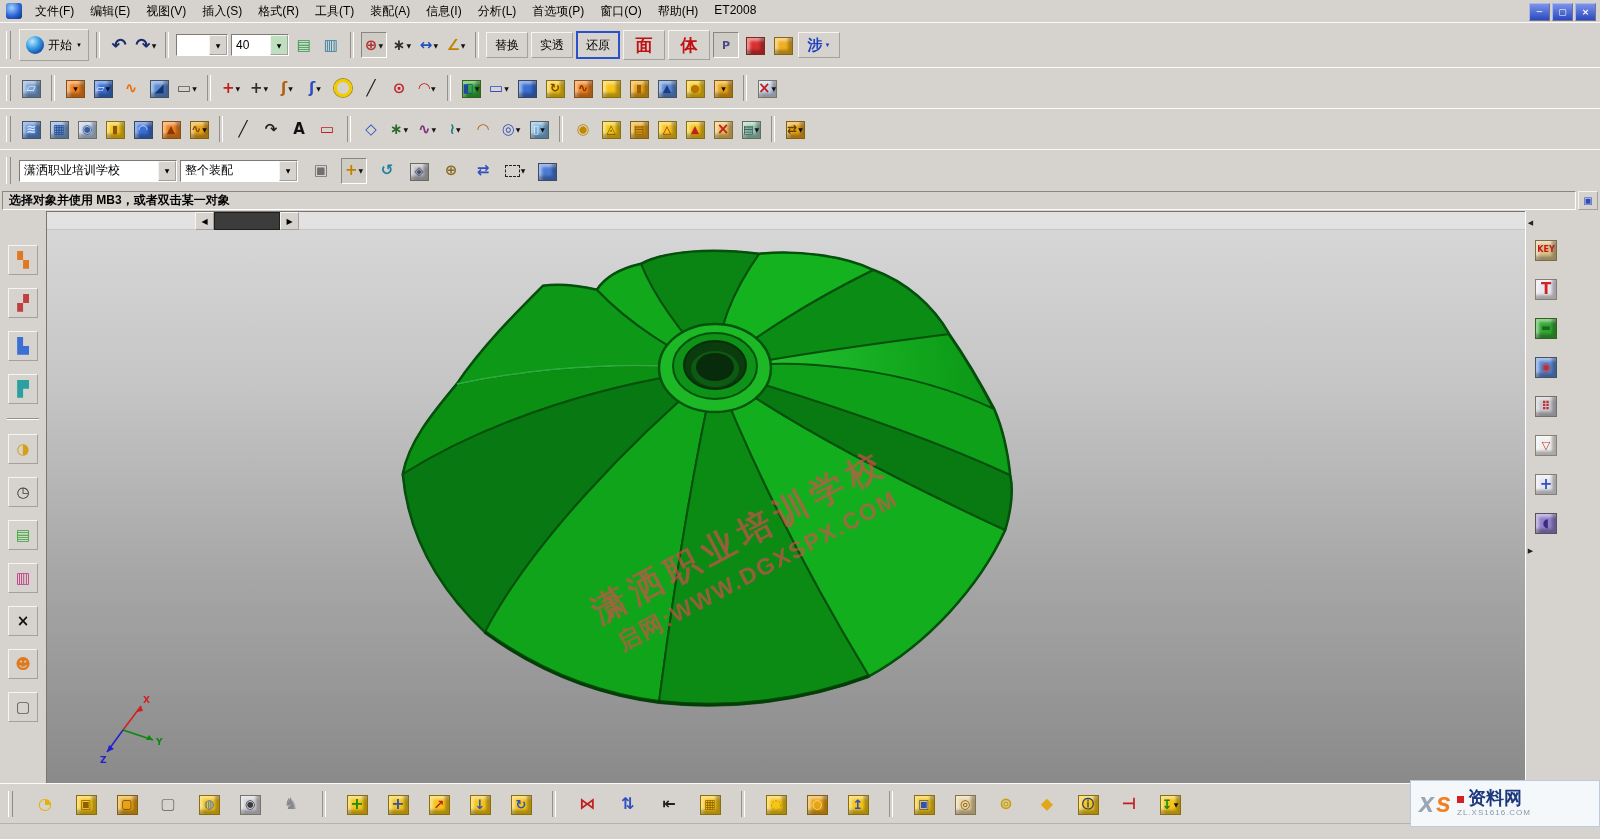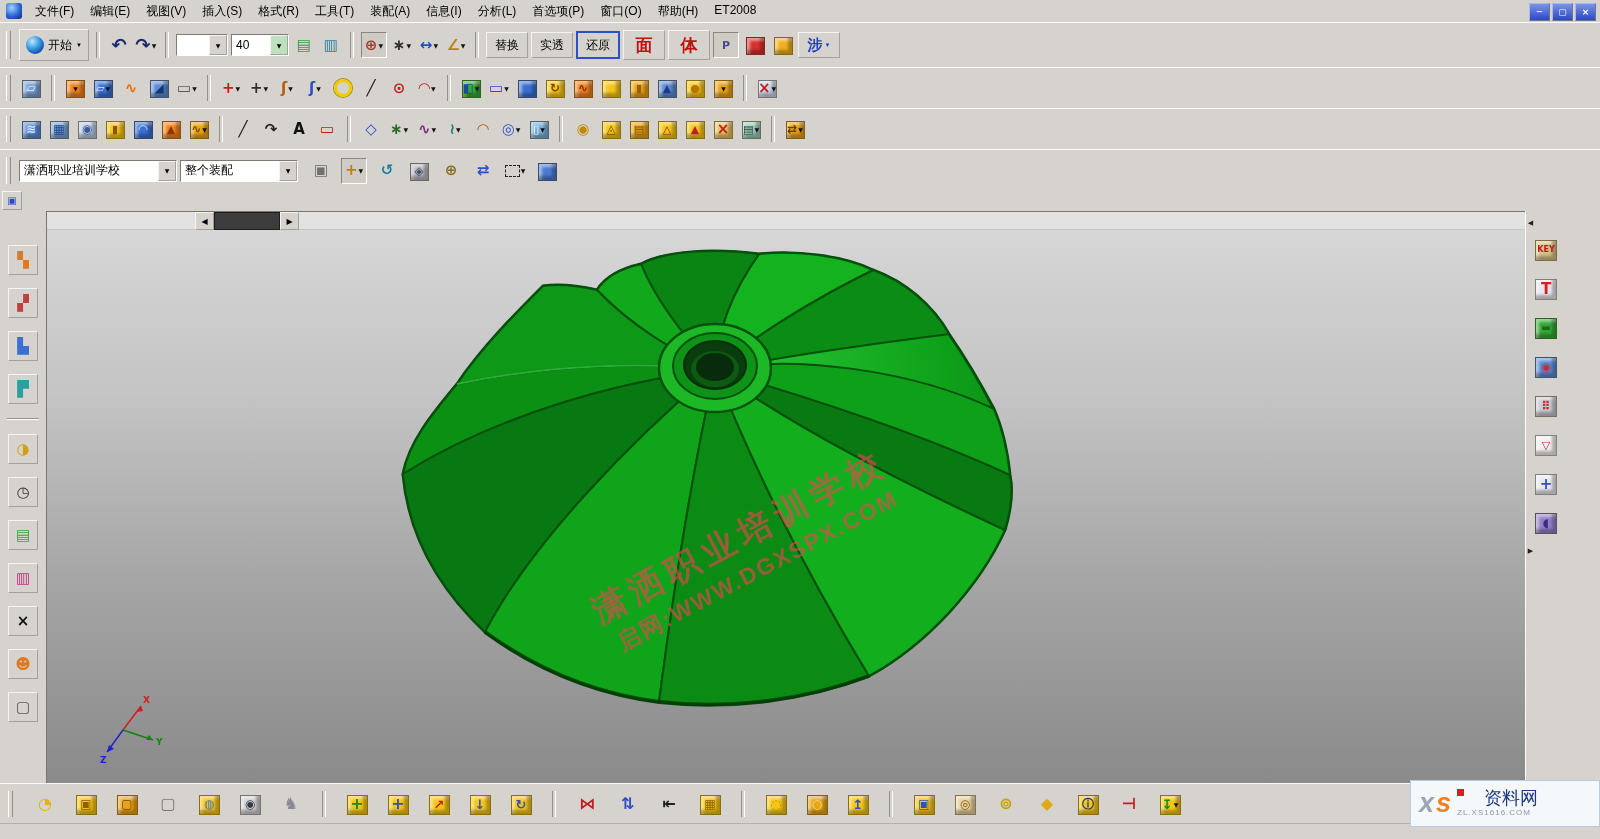--- a/index.html
+++ b/index.html
@@ -95,21 +95,21 @@
     border-top:1px solid #fbfaf8;display:flex;align-items:center;gap:13px;padding:0 8px}
   .bottombar .ticon{width:28px;height:28px}
   .bottombar .ticon .cube{left:4px;top:5px;width:19px;height:18px}
   .bottombar .ticon .g{font-size:16px}
   .bottomstrip{position:absolute;left:0;bottom:0;right:0;height:15px;background:#d6d3ce;border-top:1px solid #b6b2aa}
   .logo{position:absolute;right:0;bottom:12px;width:172px;height:45px;background:#f5f8fb;
     border:1px solid #bccadb;display:flex;align-items:center;padding:0 8px;gap:6px}
   .logo .lx{font-size:27px;font-weight:bold;font-style:italic;color:#9aa6b4}
   .logo .ls{font-size:27px;font-weight:bold;font-style:italic;color:#f08020;margin-left:-4px}
   .logo .lcol{display:flex;flex-direction:column;line-height:1.1}
-  .logo .lname{font-size:18px;font-weight:normal;color:#1d3a7e;display:flex;align-items:flex-start;gap:20px}
+  .logo .lname{font-size:18px;font-weight:bold;color:#1d3a7e;display:flex;align-items:center;gap:4px}
   .logo .reddot{width:7px;height:7px;background:#d42020;display:inline-block}
   .logo .lurl{font-size:8px;color:#8a97a6;letter-spacing:1px}
 </style>
 </head>
 <body>
 
 <div class="menubar">
   <span class="app-icon"></span>
   <span style="display:flex">
       <span class="menu-item">文件(F)</span>
@@ -475,20 +475,23 @@
       <span class="ticon dashed">
         <span class="dd">▼</span>
       </span>
       <span class="ticon">
         <span class="cube" style="background: rgb(74, 122, 212);"></span>
       </span>
     </span>
 </div>
 
 <div class="promptbar">
+  <div class="prompt-field">
+    <span>选择对象并使用 MB3，或者双击某一对象</span>
+  </div>
   <span class="prompt-btn">▣</span>
 </div>
 
 <div class="main">
 
   <div class="leftbar">
       <span class="ticon">
         <span class="g" style="color: rgb(224, 120, 32);">▚</span>
       </span>
       <span class="ticon">

